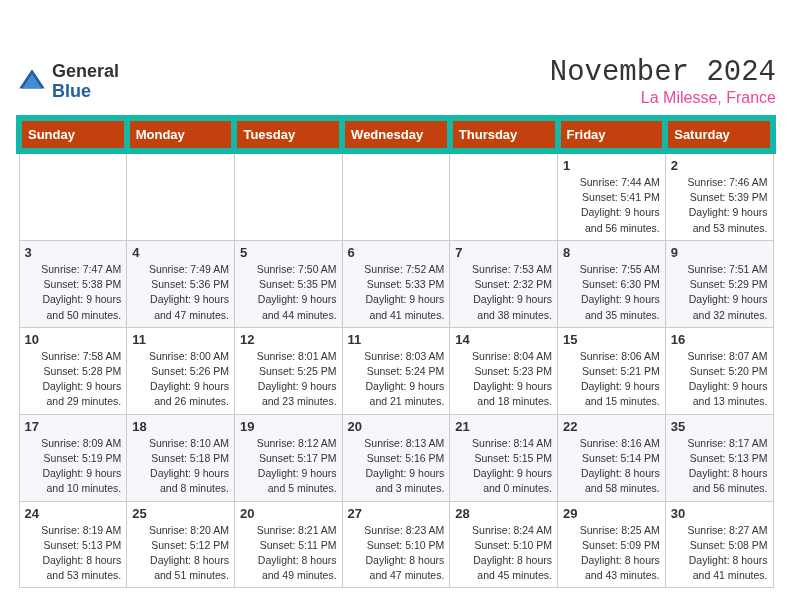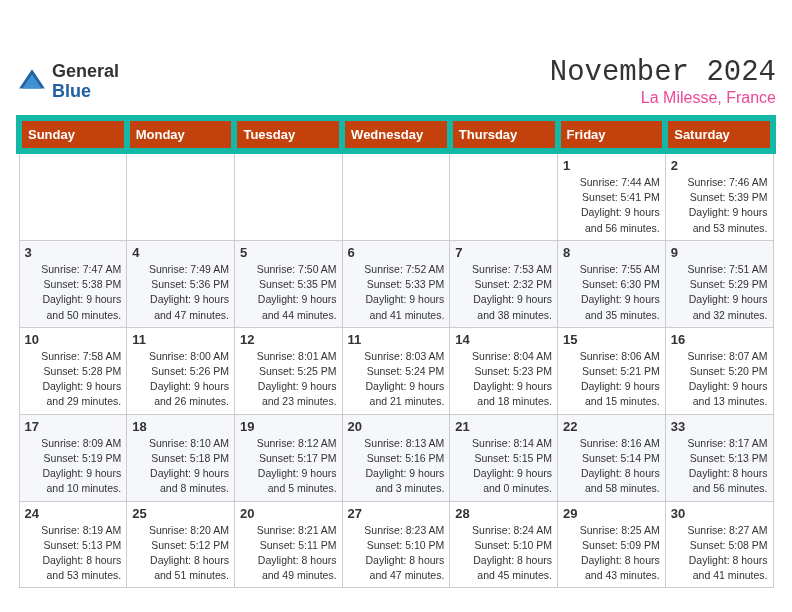--- a/index.html
+++ b/index.html
@@ -293,21 +293,21 @@
 and 0 minutes.</div>
         </td>
         <td>
           <span class="day-number">22</span>
           <div class="day-info">Sunrise: 8:16 AM
 Sunset: 5:14 PM
 Daylight: 8 hours
 and 58 minutes.</div>
         </td>
         <td>
-          <span class="day-number">33</span>
+          <span class="day-number">35</span>
           <div class="day-info">Sunrise: 8:17 AM
 Sunset: 5:13 PM
 Daylight: 8 hours
 and 56 minutes.</div>
         </td>
       </tr>
       <tr>
         <td>
           <span class="day-number">24</span>
           <div class="day-info">Sunrise: 8:19 AM

